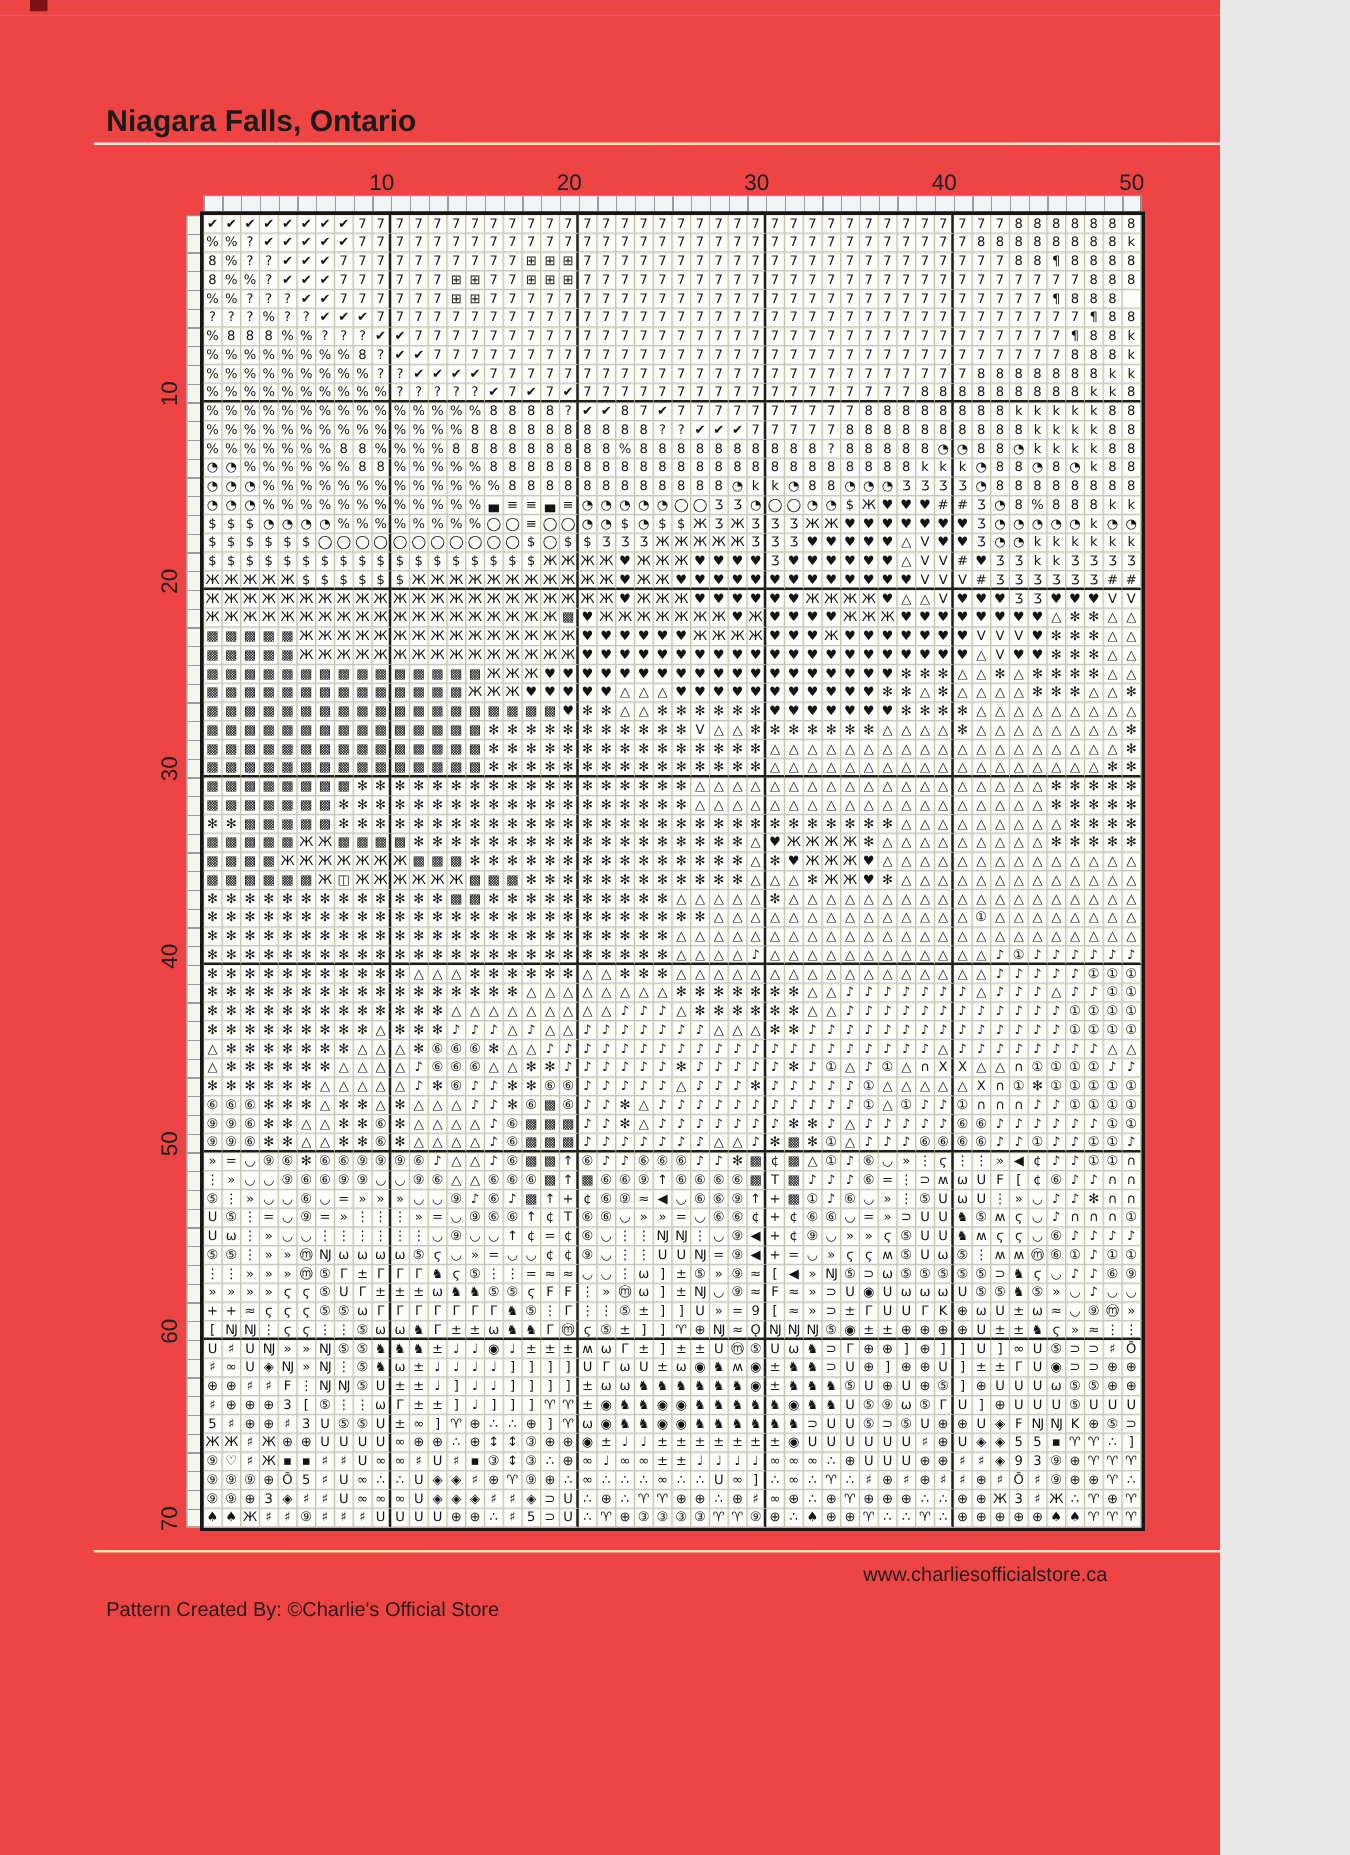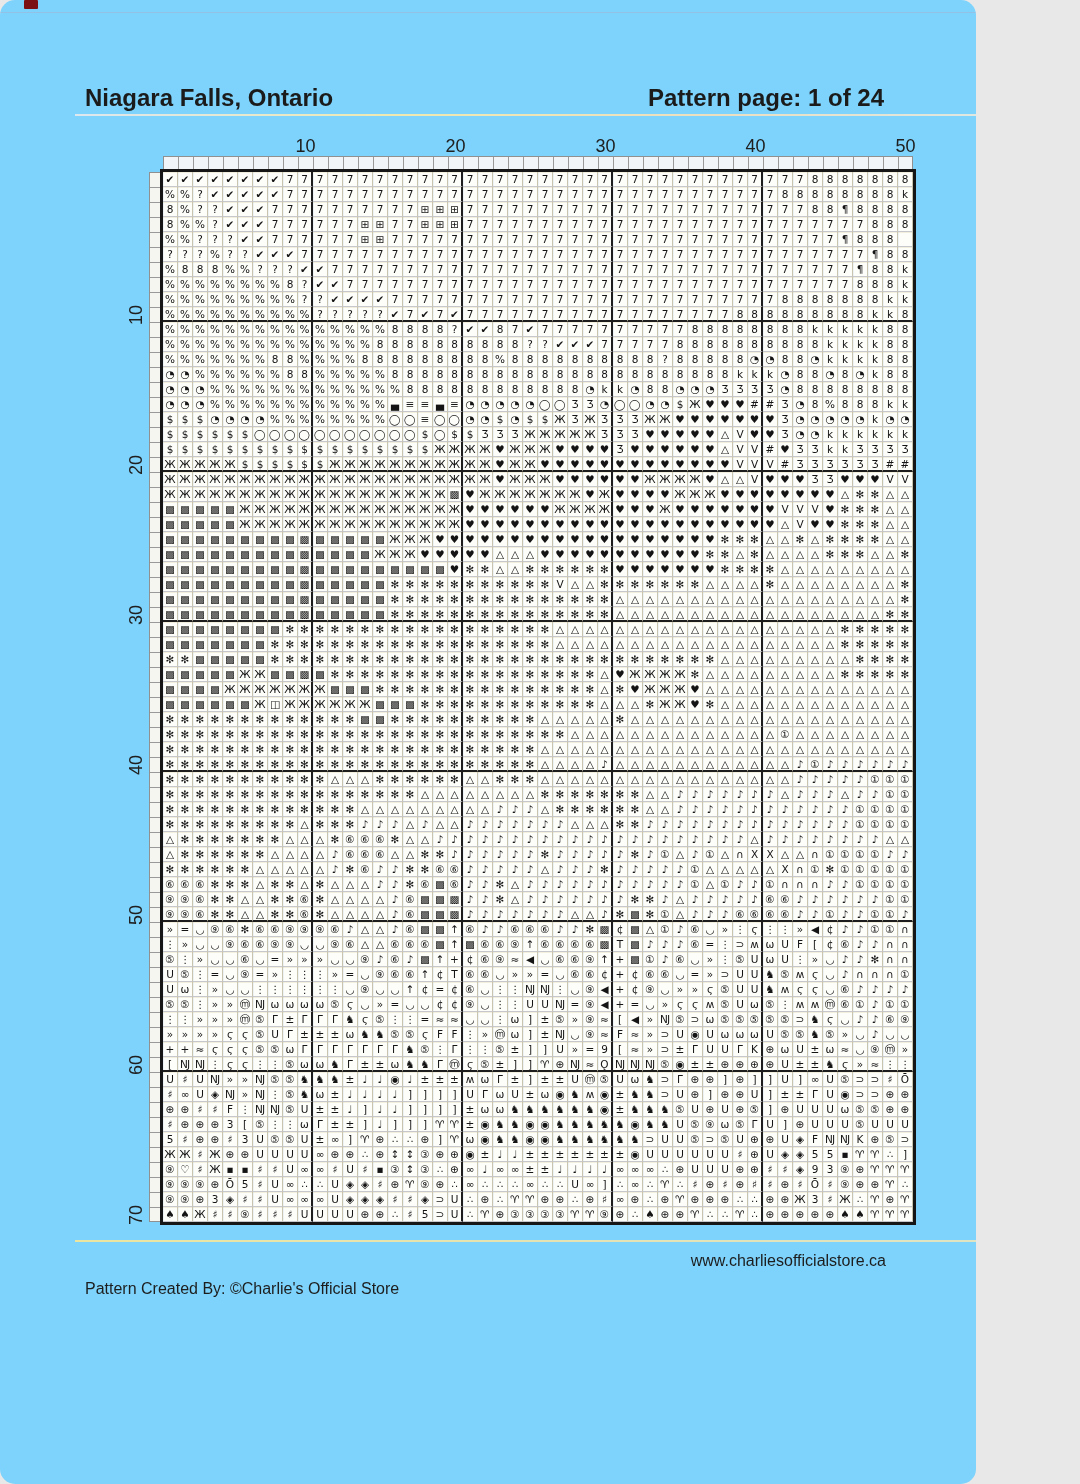--- a/index.html
+++ b/index.html
@@ -1,17 +1,17 @@
 <!DOCTYPE html>
 <html><head>
 <meta charset="utf-8">
 <style>
   html,body{margin:0;padding:0;background:#e8e8e8;}
-  #page{position:relative;width:976px;height:1484px;background:#7dd3fc;overflow:hidden;
-        font-family:"Liberation Sans",sans-serif;border-radius:15px;}
+  #page{position:relative;width:976px;height:1484px;background:#ef4444;overflow:hidden;
+        font-family:"Liberation Sans",sans-serif;}
   #corner-mark{position:absolute;left:24px;top:0;width:14px;height:9px;background:#7c1113;border-radius:1px;}
   #top-scan-line{position:absolute;left:0;top:12px;width:100%;height:1px;background:rgba(215,140,160,.25);}
   #header-title{position:absolute;left:85px;top:84px;font-size:24px;font-weight:bold;color:#1b1b1b;}
   #page-number{position:absolute;right:92px;top:84px;font-size:24px;font-weight:bold;color:#1b1b1b;}
   #header-rule{position:absolute;left:75px;top:114px;width:915px;height:2px;
      background:linear-gradient(90deg,#dde7ef,#efe9b0 35%,#ecdfc0 70%,#dfe8e2);}
   
   .col-label{position:absolute;top:136px;transform:translateX(-50%);font-size:18px;color:#202020;}
   .row-label{position:absolute;left:136px;transform:translate(-50%,-50%) rotate(-90deg);font-size:18px;color:#202020;}
   
@@ -39,21 +39,20 @@
   #footer-url{position:absolute;right:90px;top:1252px;font-size:16px;color:#1d1d1d;margin-left:44px;}
 </style>
 </head>
 <body>
 
 <div id="page">
   <div id="corner-mark"></div>
   <div id="top-scan-line"></div>
 
   <div id="header-title">Niagara Falls, Ontario</div>
-  <div id="page-number">Pattern page: 1 of 24</div>
   <div id="header-rule"></div>
 
   <div id="col-labels">
       <span class="col-label" style="left: 305.5px;">10</span>
       <span class="col-label" style="left: 455.5px;">20</span>
       <span class="col-label" style="left: 605.5px;">30</span>
       <span class="col-label" style="left: 755.5px;">40</span>
       <span class="col-label" style="left: 905.5px;">50</span>
     </div>
   <div id="row-labels">

